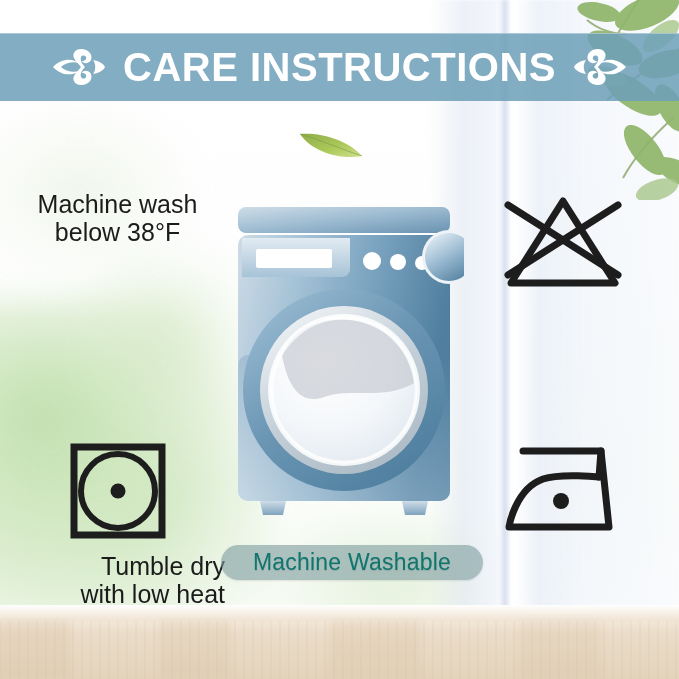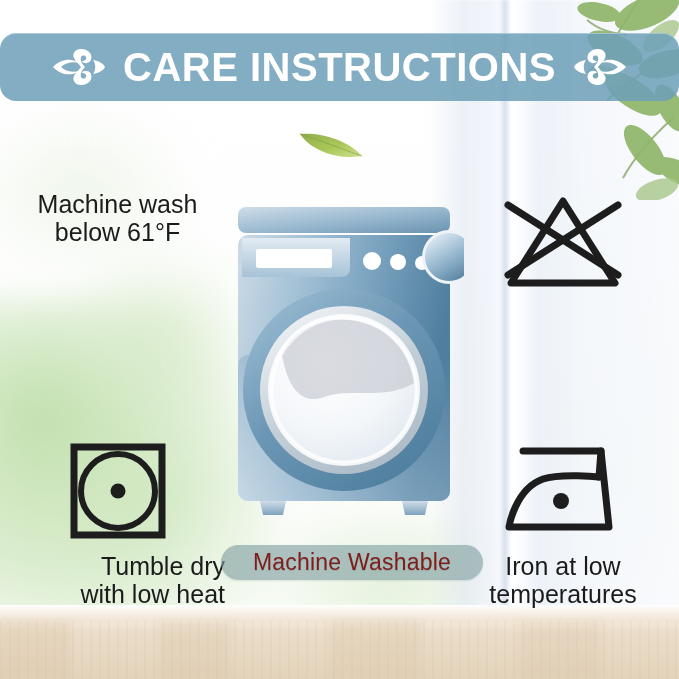--- a/index.html
+++ b/index.html
@@ -94,21 +94,20 @@
   .foliage svg { display:block; }
 
   .floating-leaf { position:absolute; left:296px; top:124px; width:70px; height:40px; }
 
   
   .banner {
     position:absolute; left:0; top:33px; width:679px; height:68px;
     background:rgba(110,159,184,.86);
     display:flex; align-items:center; justify-content:center; gap:16px;
     box-shadow:0 1px 0 rgba(255,255,255,.35) inset;
-    border-radius:16px;
   }
   .banner-title {
     color:#ffffff;
     font-size:40px;
     font-weight:700;
     letter-spacing:.5px;
     line-height:1;
     white-space:nowrap;
   }
   .ornament { width:56px; height:40px; flex:0 0 auto; }
@@ -140,21 +139,21 @@
 
   
   .badge {
     position:absolute; left:221px; top:545px; width:262px; height:35px;
     border-radius:18px;
     background:rgba(128,158,160,.62);
     display:flex; align-items:center; justify-content:center;
     box-shadow:0 1px 2px rgba(0,0,0,.10);
   }
   .badge-label {
-    color:#7f1d1d; font-size:23px; line-height:1; letter-spacing:.2px;
+    color:#0f766e; font-size:23px; line-height:1; letter-spacing:.2px;
     text-shadow:0 1px 1px rgba(0,0,0,.12);
   }
 </style>
 </head>
 <body>
 
 <div class="bg">
   <div class="bg-base"></div>
   <div class="sheen-left"></div>
   <div class="bokeh-topleft"></div>
@@ -303,21 +302,21 @@
              C160 196 126 182 100 192 C78 200 64 184 58 150 Z" fill="#b9bec6" opacity=".55"></path>
     <circle cx="120" cy="185" r="72" fill="none" stroke="#ffffff" stroke-width="3" opacity=".7"></circle>
 
     <path d="M36 296 h26 l-3 14 h-20 Z" fill="url(#footG)"></path>
     <path d="M178 296 h26 l-3 14 h-20 Z" fill="url(#footG)"></path>
   </svg>
 </div>
 
 <div class="care" id="care-wash">
   <div class="caption">Machine wash
-below 61°F</div>
+below 38°F</div>
 </div>
 
 <div class="care" id="care-bleach">
   <div class="glyph">
     <svg width="130" height="104" viewBox="0 0 130 104">
       <g fill="none" stroke="#1d1d1d" stroke-width="7" stroke-linecap="round" stroke-linejoin="round">
         <path d="M65 12 L117 94 H13 Z"></path>
         <path d="M10 16 L120 86"></path>
         <path d="M120 16 L10 86"></path>
       </g>
@@ -340,19 +339,17 @@
 <div class="care" id="care-iron">
   <div class="glyph">
     <svg width="128" height="104" viewBox="0 0 128 104">
       <g fill="none" stroke="#1d1d1d" stroke-width="7" stroke-linecap="round" stroke-linejoin="round">
         <path d="M24 10 H102 L110 86 H10 C10 86 16 48 44 38 C62 32 100 36 100 36"></path>
         <path d="M100 36 L102 10"></path>
       </g>
       <circle cx="62" cy="60" r="8" fill="#1d1d1d"></circle>
     </svg>
   </div>
-  <div class="caption">Iron at low
-temperatures</div>
 </div>
 
 <div class="badge">
   <span class="badge-label">Machine Washable</span>
 </div>
 
 </body></html>

